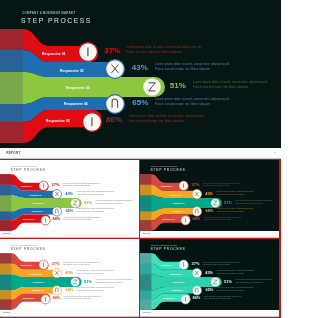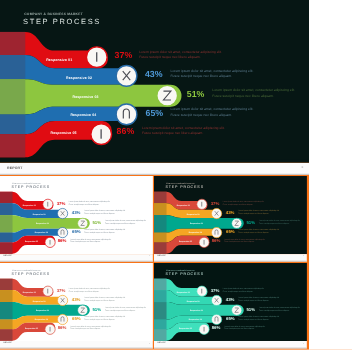--- a/index.html
+++ b/index.html
@@ -1,17 +1,17 @@
 <!DOCTYPE html>
 <html><head>
 <meta charset="utf-8">
 <style>
   html,body{margin:0;padding:0;background:#ffffff;}
   body{width:281px;height:318px;font-family:"Liberation Sans",sans-serif;overflow:hidden;}
-  .page{position:relative;width:281px;height:318px;background:#f97316;}
+  .page{position:relative;width:281px;height:318px;background:#b91c1c;}
   .slide{position:absolute;overflow:hidden;}
   .canvas{position:absolute;left:0;top:0;width:281px;height:150px;transform-origin:0 0;}
   .canvas svg{display:block;position:absolute;left:0;top:0;}
   .eyebrow{position:absolute;font-size:3.0px;letter-spacing:.22px;font-weight:bold;white-space:nowrap;}
   .title{position:absolute;font-size:6.8px;letter-spacing:1.5px;font-weight:300;white-space:nowrap;}
   .rowlabel{position:absolute;font-size:3.2px;font-weight:bold;color:#ffffff;letter-spacing:.1px;white-space:nowrap;}
   .pct{position:absolute;font-size:8px;font-weight:bold;white-space:nowrap;}
   .para{position:absolute;font-size:3.1px;line-height:1.52;}
   .reportbar{position:absolute;background:#fbfbfb;}
   .reportbar .line{position:absolute;left:0;bottom:0;width:100%;height:1px;background:#c6c6c6;}

